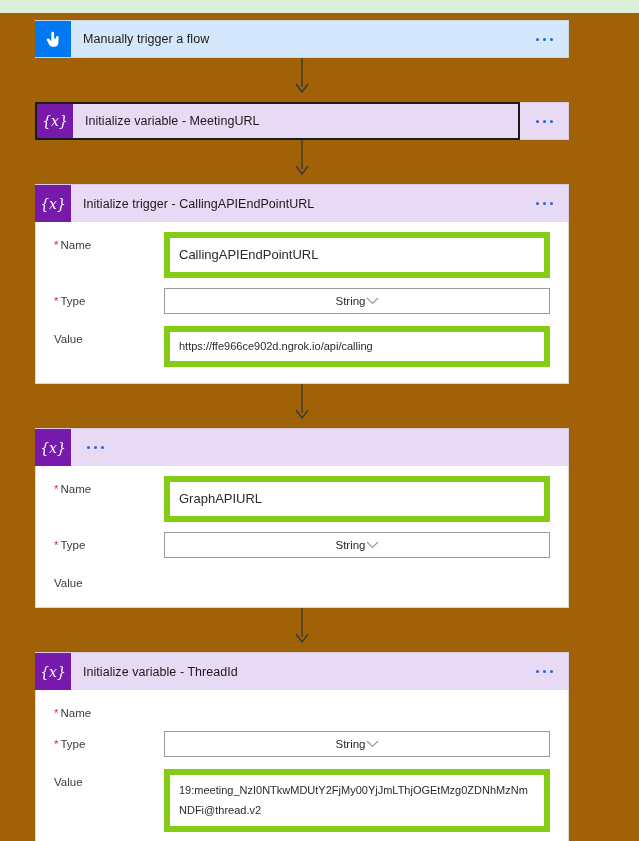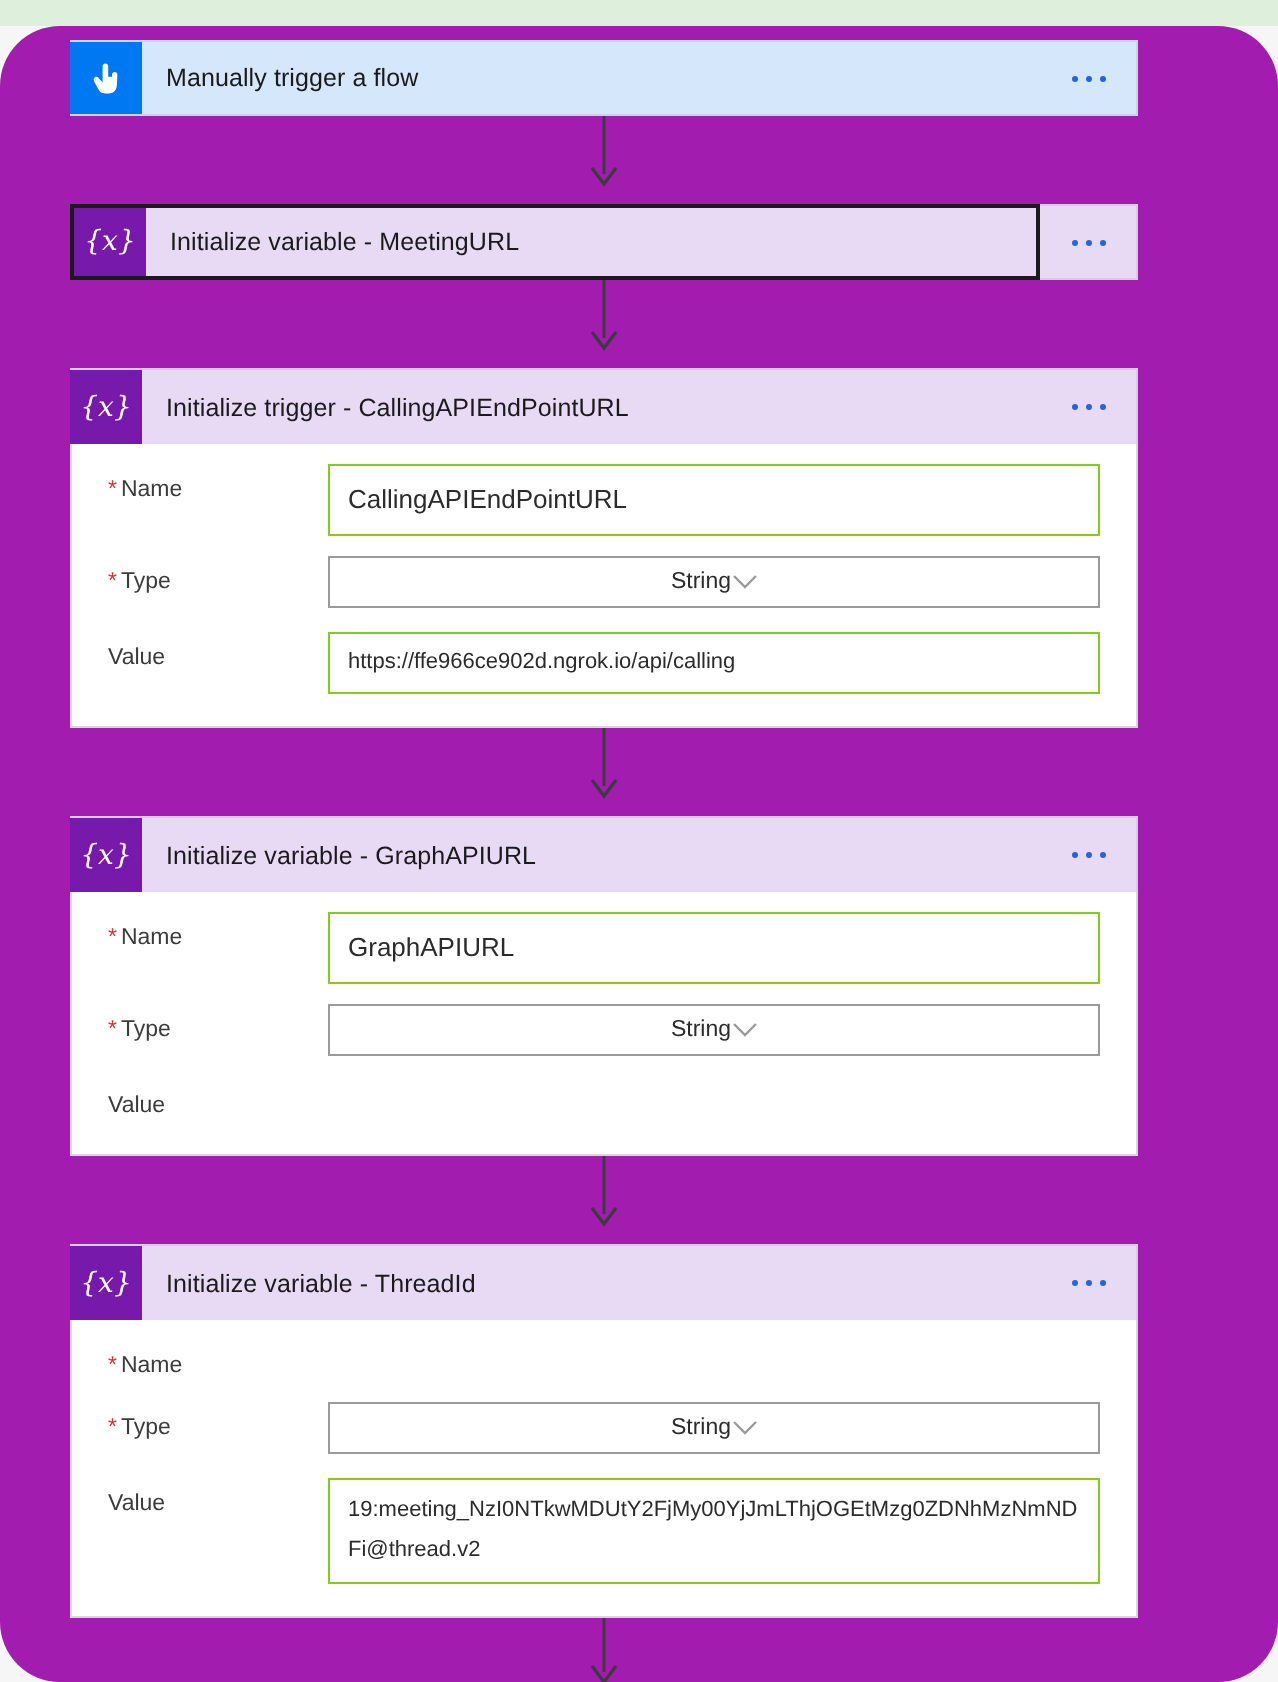--- a/index.html
+++ b/index.html
@@ -19,22 +19,21 @@
     top: 0; left: 0;
     width: 639px;
     height: 13px;
     background: #deefdc;
   }
   .canvas {
     position: absolute;
     top: 13px; left: 0;
     width: 639px;
     height: 828px;
-    background: #a21caf;
-    border-radius: 30px;
+    background: #a16207;
   }
   .flow {
     position: absolute;
     left: 35px;
     top: 7px;
     width: 534px;
   }
   
   .card {
     position: relative;
@@ -156,21 +155,21 @@
     color: #3b3b3b;
     padding-top: 7px;
     line-height: 1.2;
   }
   .req {
     color: #d13438;
     margin-right: 2px;
   }
   .field-input {
     flex: 1;
-    border: 1px solid #84cc16;
+    border: 6px solid #84cc16;
     background: #ffffff;
     box-sizing: border-box;
     font-size: 12px;
     color: #2b2b2b;
     padding: 6px 9px;
     min-height: 26px;
     line-height: 1.55;
     display: flex;
     align-items: center;
   }
@@ -317,21 +316,20 @@
         <line x1="11" y1="0" x2="11" y2="29" stroke="#3b3b3b" stroke-width="1.4"></line>
         <polyline points="5,26 11,34 17,26" fill="none" stroke="#3b3b3b" stroke-width="1.6"></polyline>
       </svg>
     </div>
 
     <div class="card card-expanded">
       <div class="card-header">
         <div class="icon-box icon-var">
           <span class="glyph">{x}</span>
         </div>
-        <div class="card-title">Initialize variable - GraphAPIURL</div>
         <div class="ellipsis-btn">
           <i></i>
             <i></i>
             <i></i>
         </div>
       </div>
       <div class="card-body">
         <div class="field-row">
           <div class="field-label">
             <span class="req">*</span><span>Name</span>

